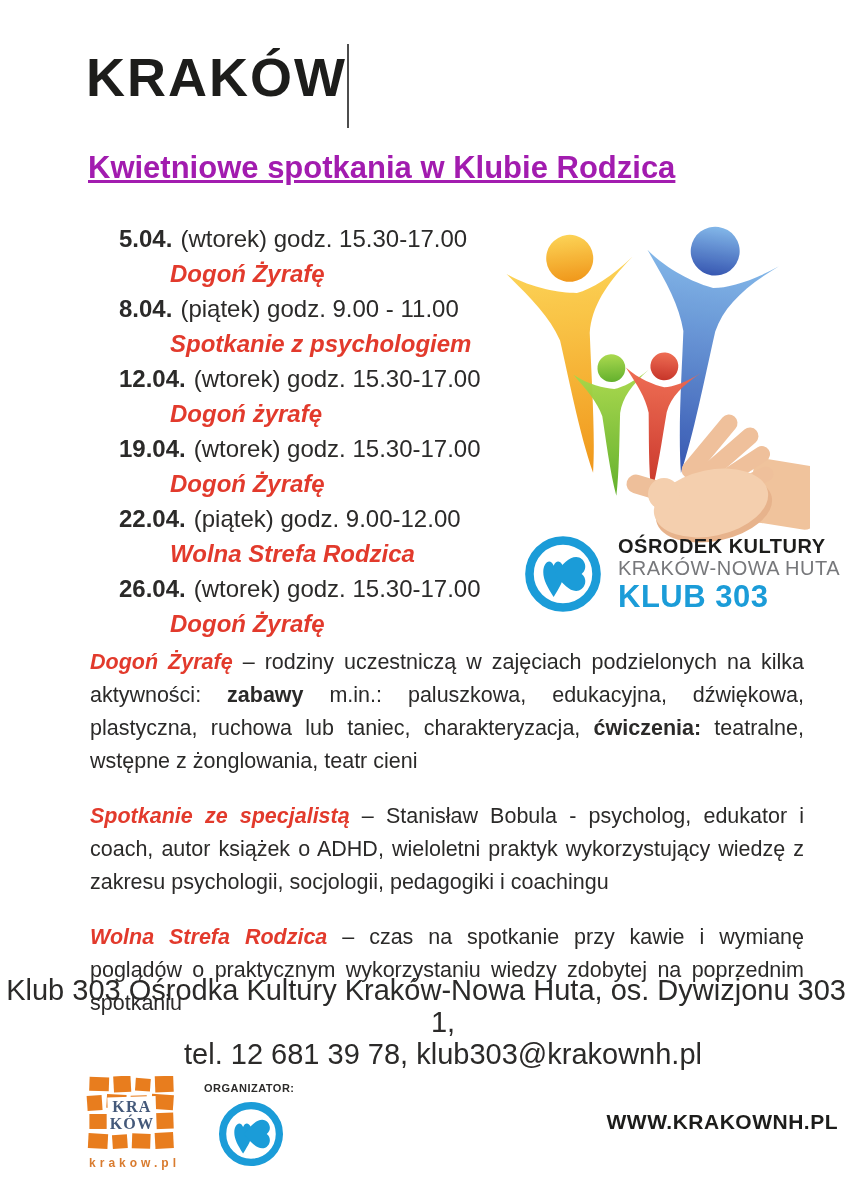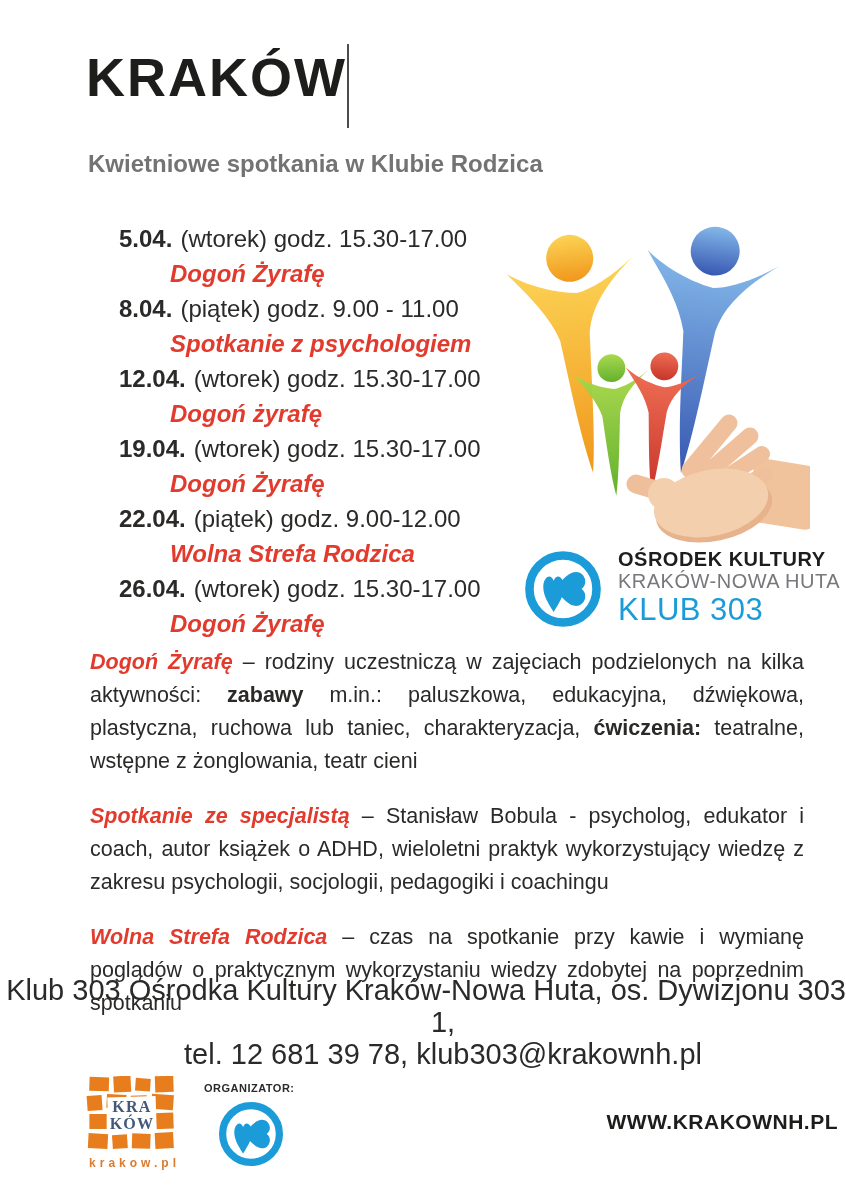--- a/index.html
+++ b/index.html
@@ -9,40 +9,40 @@
   }
   
   .brand{
     position:absolute;left:86px;top:46px;font-size:54px;font-weight:600;
     letter-spacing:2px;color:#1d1d1b;
   }
   .brand-divider{
     position:absolute;left:347px;top:44px;width:2px;height:84px;background:#4d4d4d;
   }
   .title{
-    position:absolute;left:88px;top:150px;font-size:24px;font-weight:bold;color:#737373;
+    position:absolute;left:88px;top:150px;font-size:31px;font-weight:bold;color:#a21caf;text-decoration:underline;
   }
   
   .schedule{position:absolute;left:88px;top:221px;width:440px;font-size:24px;}
   .sched-line{height:35px;line-height:35px;white-space:nowrap;margin-left:31px;}
   .sched-date{font-weight:bold;margin-right:8px;color:#2b2a29;}
   .sched-detail{color:#2b2a29;}
   .sched-event{
     height:35px;line-height:35px;padding-left:82px;color:#e23a2c;
     font-weight:bold;font-style:italic;white-space:nowrap;
   }
   
   .illo{position:absolute;left:498px;top:222px;width:312px;height:326px;}
   
-  .klub-logo{position:absolute;left:524px;top:548px;display:flex;align-items:flex-end;gap:16px;}
+  .klub-logo{position:absolute;left:524px;top:535px;display:flex;align-items:flex-start;gap:16px;}
   .k-emblem-lg{width:78px;height:78px;flex:0 0 auto;}
   .klub-text{display:flex;flex-direction:column;line-height:1.12;}
   .klub-org{font-size:20px;font-weight:bold;color:#1d1d1b;letter-spacing:0.5px;white-space:nowrap;}
   .klub-city{font-size:20px;color:#77787b;letter-spacing:0.5px;white-space:nowrap;}
-  .klub-name{font-size:31px;font-weight:normal;color:#1b9cd8;letter-spacing:0.5px;white-space:nowrap;}
+  .klub-name{font-size:31px;font-weight:bold;color:#1b9cd8;letter-spacing:0.5px;white-space:nowrap;}
   
   .paras{position:absolute;left:90px;top:646px;width:714px;font-size:21.5px;line-height:33px;text-align:justify;}
   .para{margin:0 0 22px 0;}
   .lead{color:#e23a2c;font-weight:bold;font-style:italic;}
   .seg-b{font-weight:bold;}
   
   .address{position:absolute;left:0;top:974px;width:100%;text-align:center;font-size:29px;line-height:32px;color:#2b2a29;}
   
   .mosaic-wrap{position:absolute;left:84px;top:1076px;width:96px;text-align:right;}
   .mosaic{width:92px;height:76px;display:block;margin:0 auto;}

